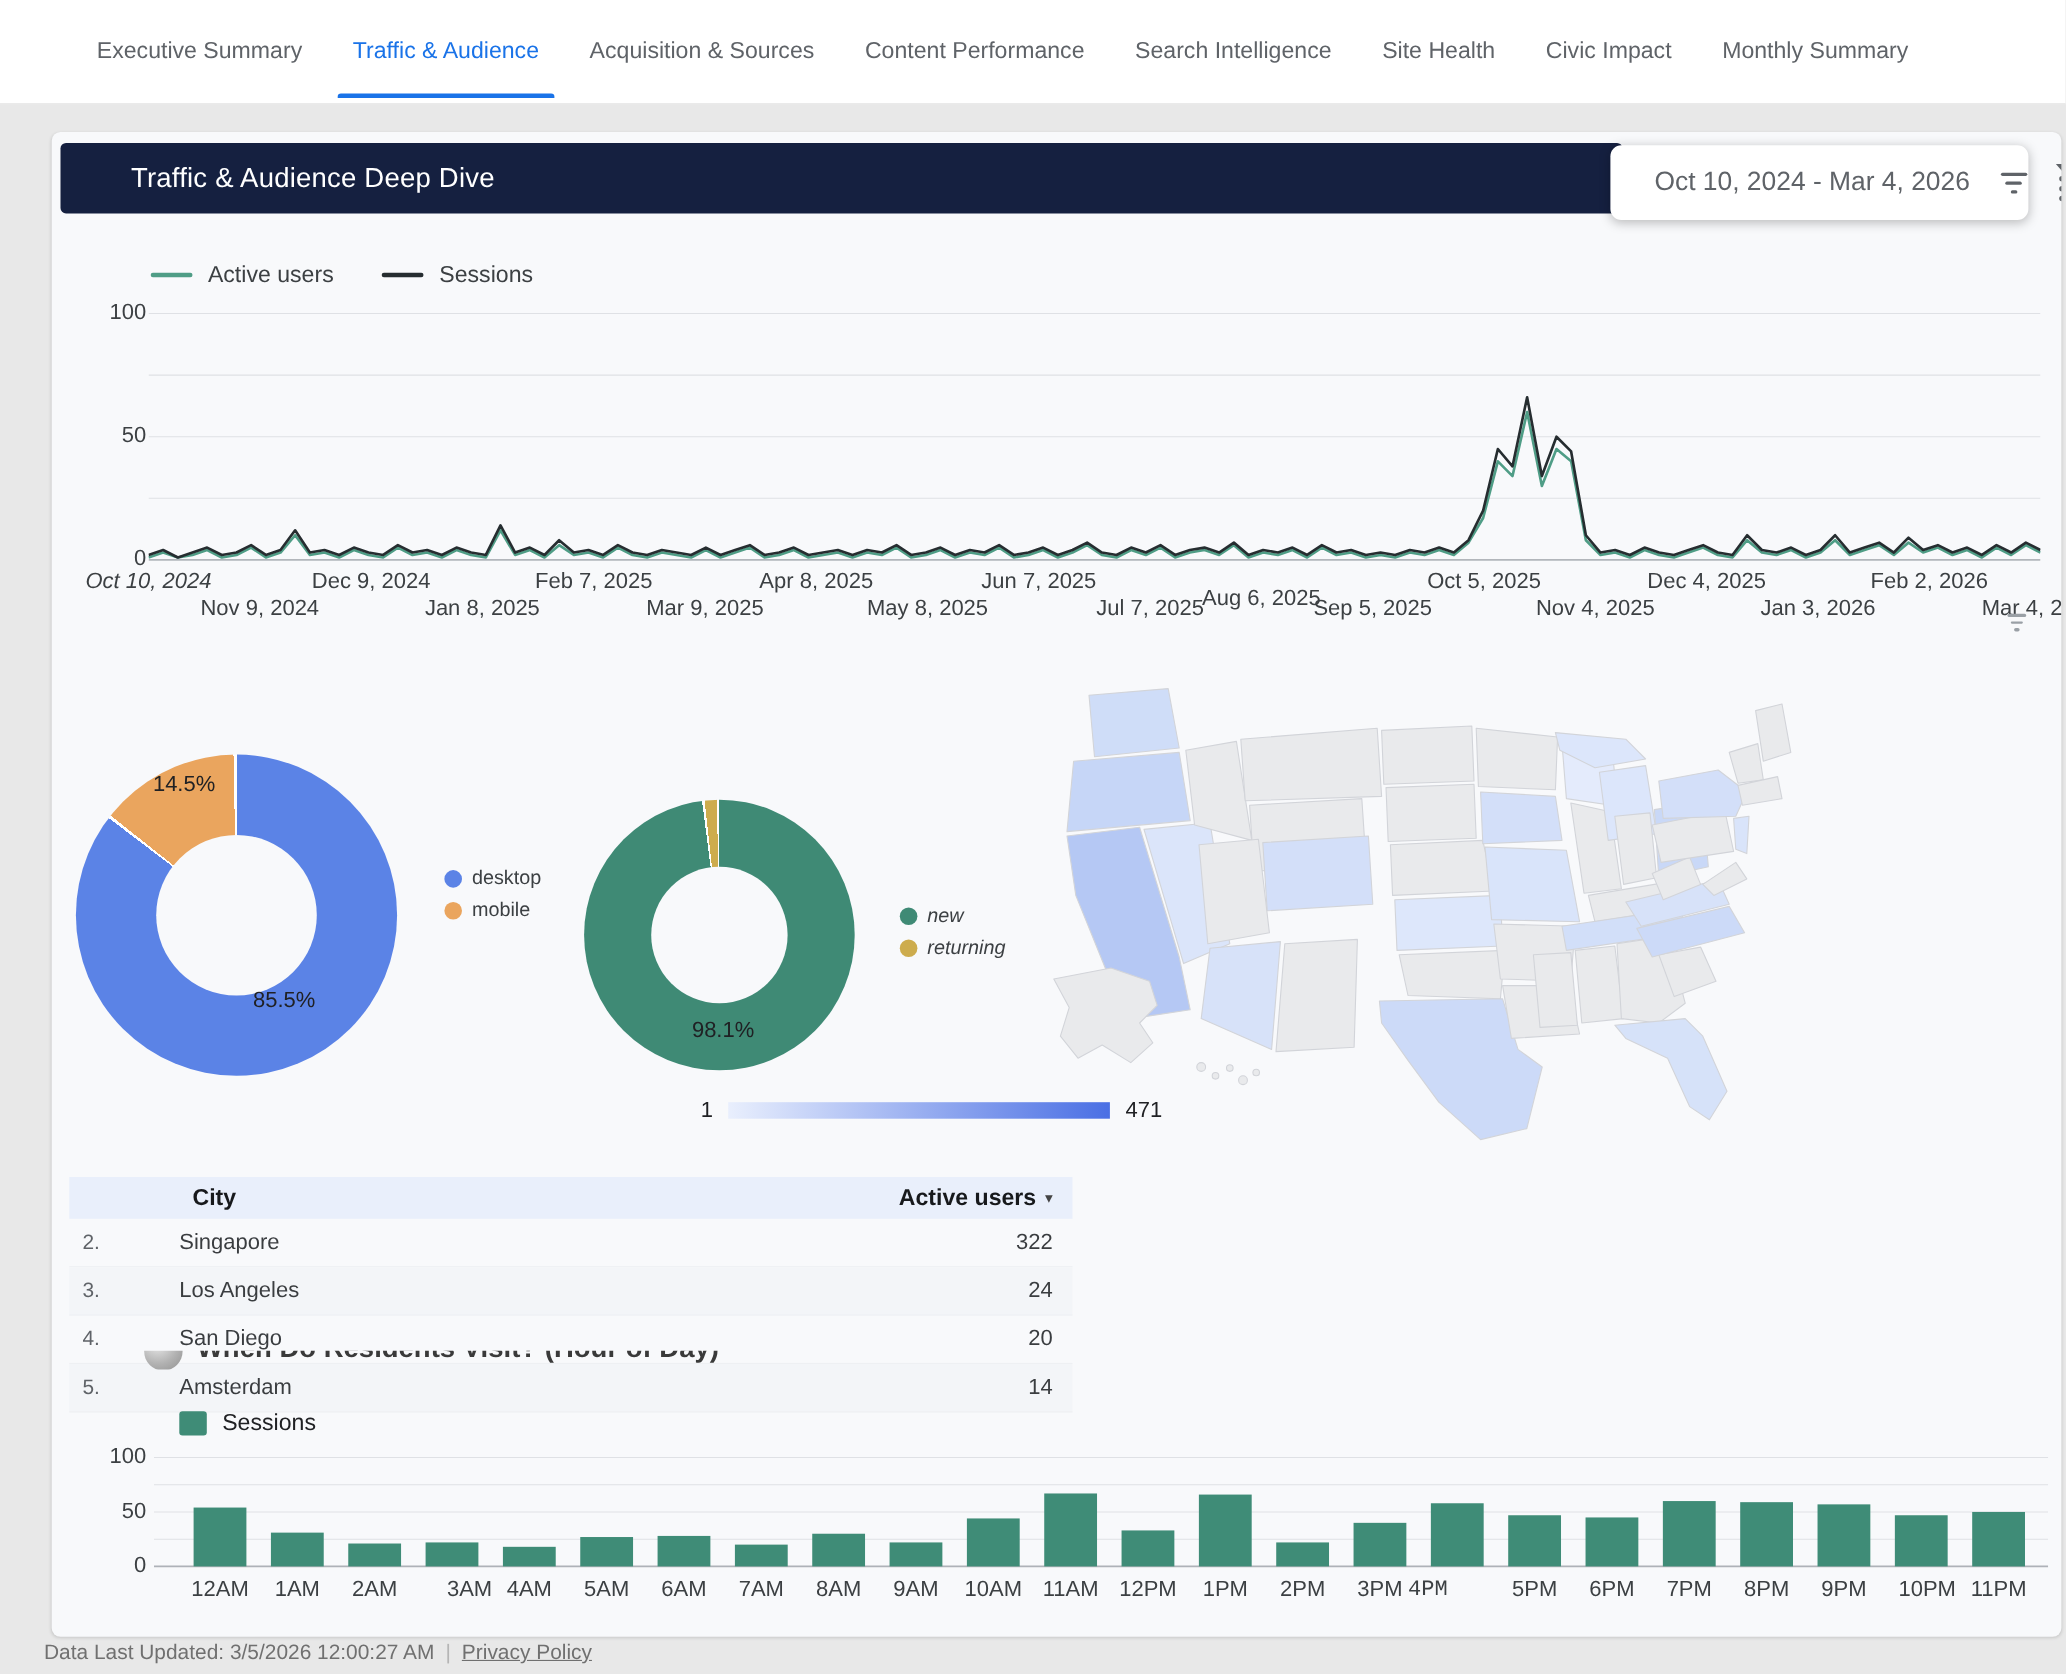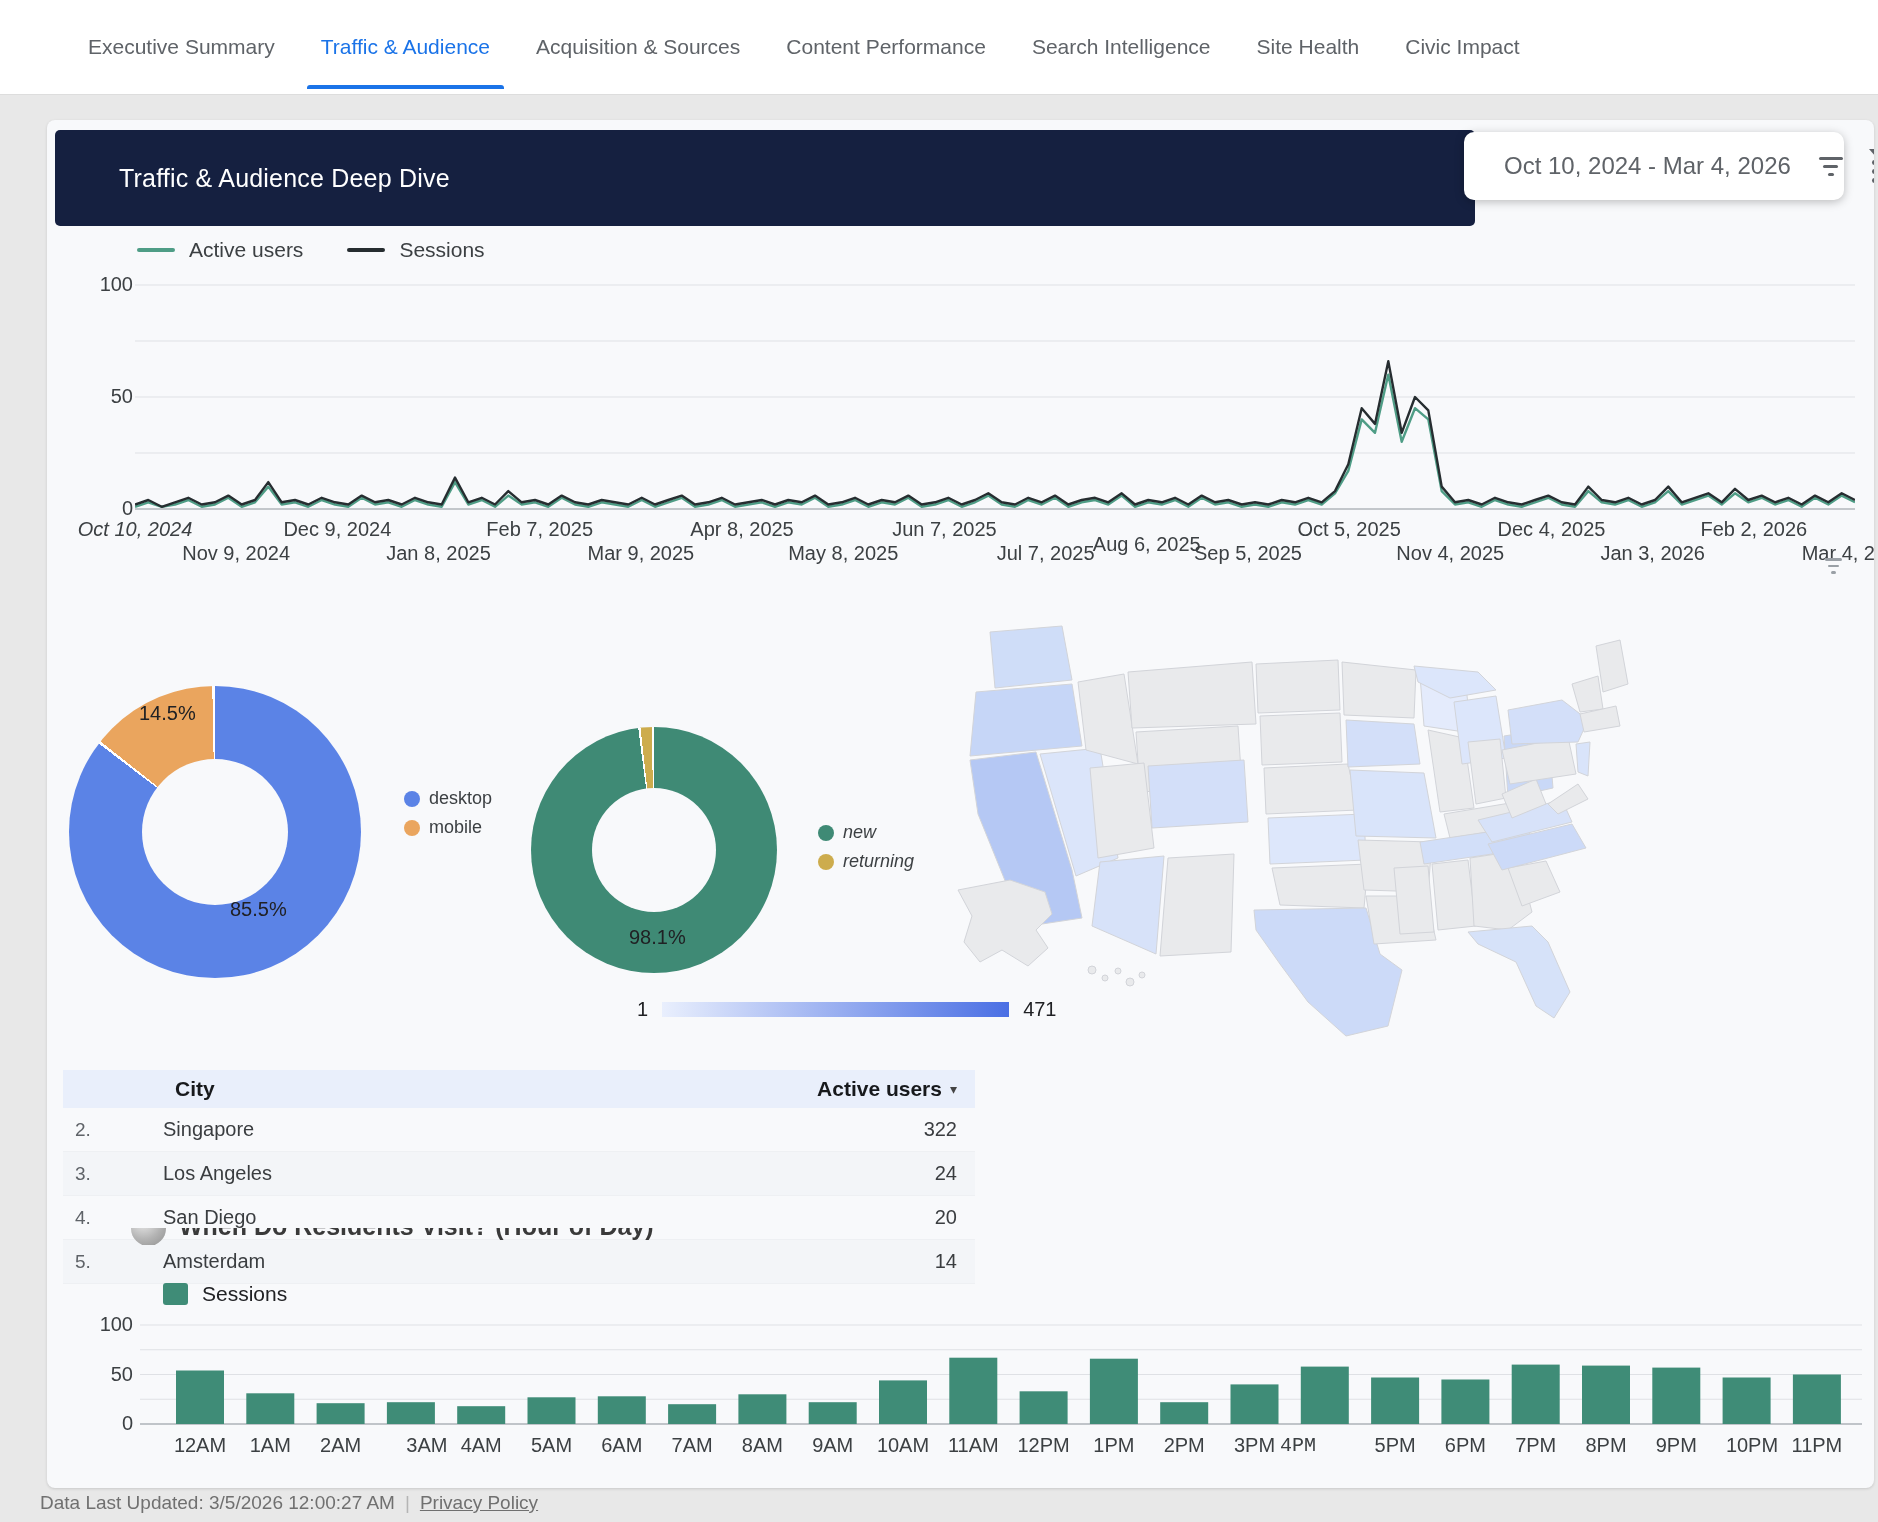--- a/index.html
+++ b/index.html
@@ -13,21 +13,21 @@
   .tab{position:relative;display:flex;align-items:center;font-size:21px;font-weight:500;
        color:#5f6368;cursor:pointer;white-space:nowrap;}
   .tab.active{color:#1a73e8;}
   .tab.active::after{content:'';position:absolute;left:-14px;right:-14px;bottom:5px;height:4px;
        background:#1a73e8;border-radius:3px 3px 0 0;}
 
   
   .card{position:absolute;left:47px;top:120px;width:1827px;height:1368px;background:#f8f9fb;
         border-radius:8px;box-shadow:0 1px 3px rgba(0,0,0,.14);overflow:hidden;}
 
-  .navy{position:absolute;left:8px;top:10px;width:1420px;height:96px;background:#152040;border-radius:5px;}
+  .navy{position:absolute;left:8px;top:10px;width:1420px;height:64px;background:#152040;border-radius:5px;}
   .navy .title{position:absolute;left:64px;top:0;height:100%;display:flex;align-items:center;
         color:#ffffff;font-size:25px;letter-spacing:.2px;}
 
   .datecard{position:absolute;left:1417px;top:12px;width:380px;height:68px;background:#ffffff;
         border-radius:10px;box-shadow:0 2px 10px rgba(0,0,0,.25);display:flex;align-items:center;
         padding:0 22px 0 40px;cursor:pointer;}
   .datecard .dtext{font-size:24px;color:#5f6368;white-space:nowrap;}
   .icon-filter{margin-left:28px;display:flex;flex-direction:column;gap:5px;align-items:center;cursor:pointer;}
   .icon-filter i{display:block;background:#5f6368;height:3px;border-radius:2px;}
   .icon-filter i:nth-child(1){width:24px;}
@@ -108,20 +108,21 @@
 <div class="screen">
 
   <div class="tabbar">
       <div class="tab">Executive Summary</div>
       <div class="tab active">Traffic &amp; Audience</div>
       <div class="tab">Acquisition &amp; Sources</div>
       <div class="tab">Content Performance</div>
       <div class="tab">Search Intelligence</div>
       <div class="tab">Site Health</div>
       <div class="tab">Civic Impact</div>
+      <div class="tab">Monthly Summary</div>
     </div>
 
   <div class="card">
 
     <div class="navy">
       <div class="title">Traffic &amp; Audience Deep Dive</div>
     </div>
 
     <div class="datecard">
       <span class="dtext">Oct 10, 2024 - Mar 4, 2026</span>

